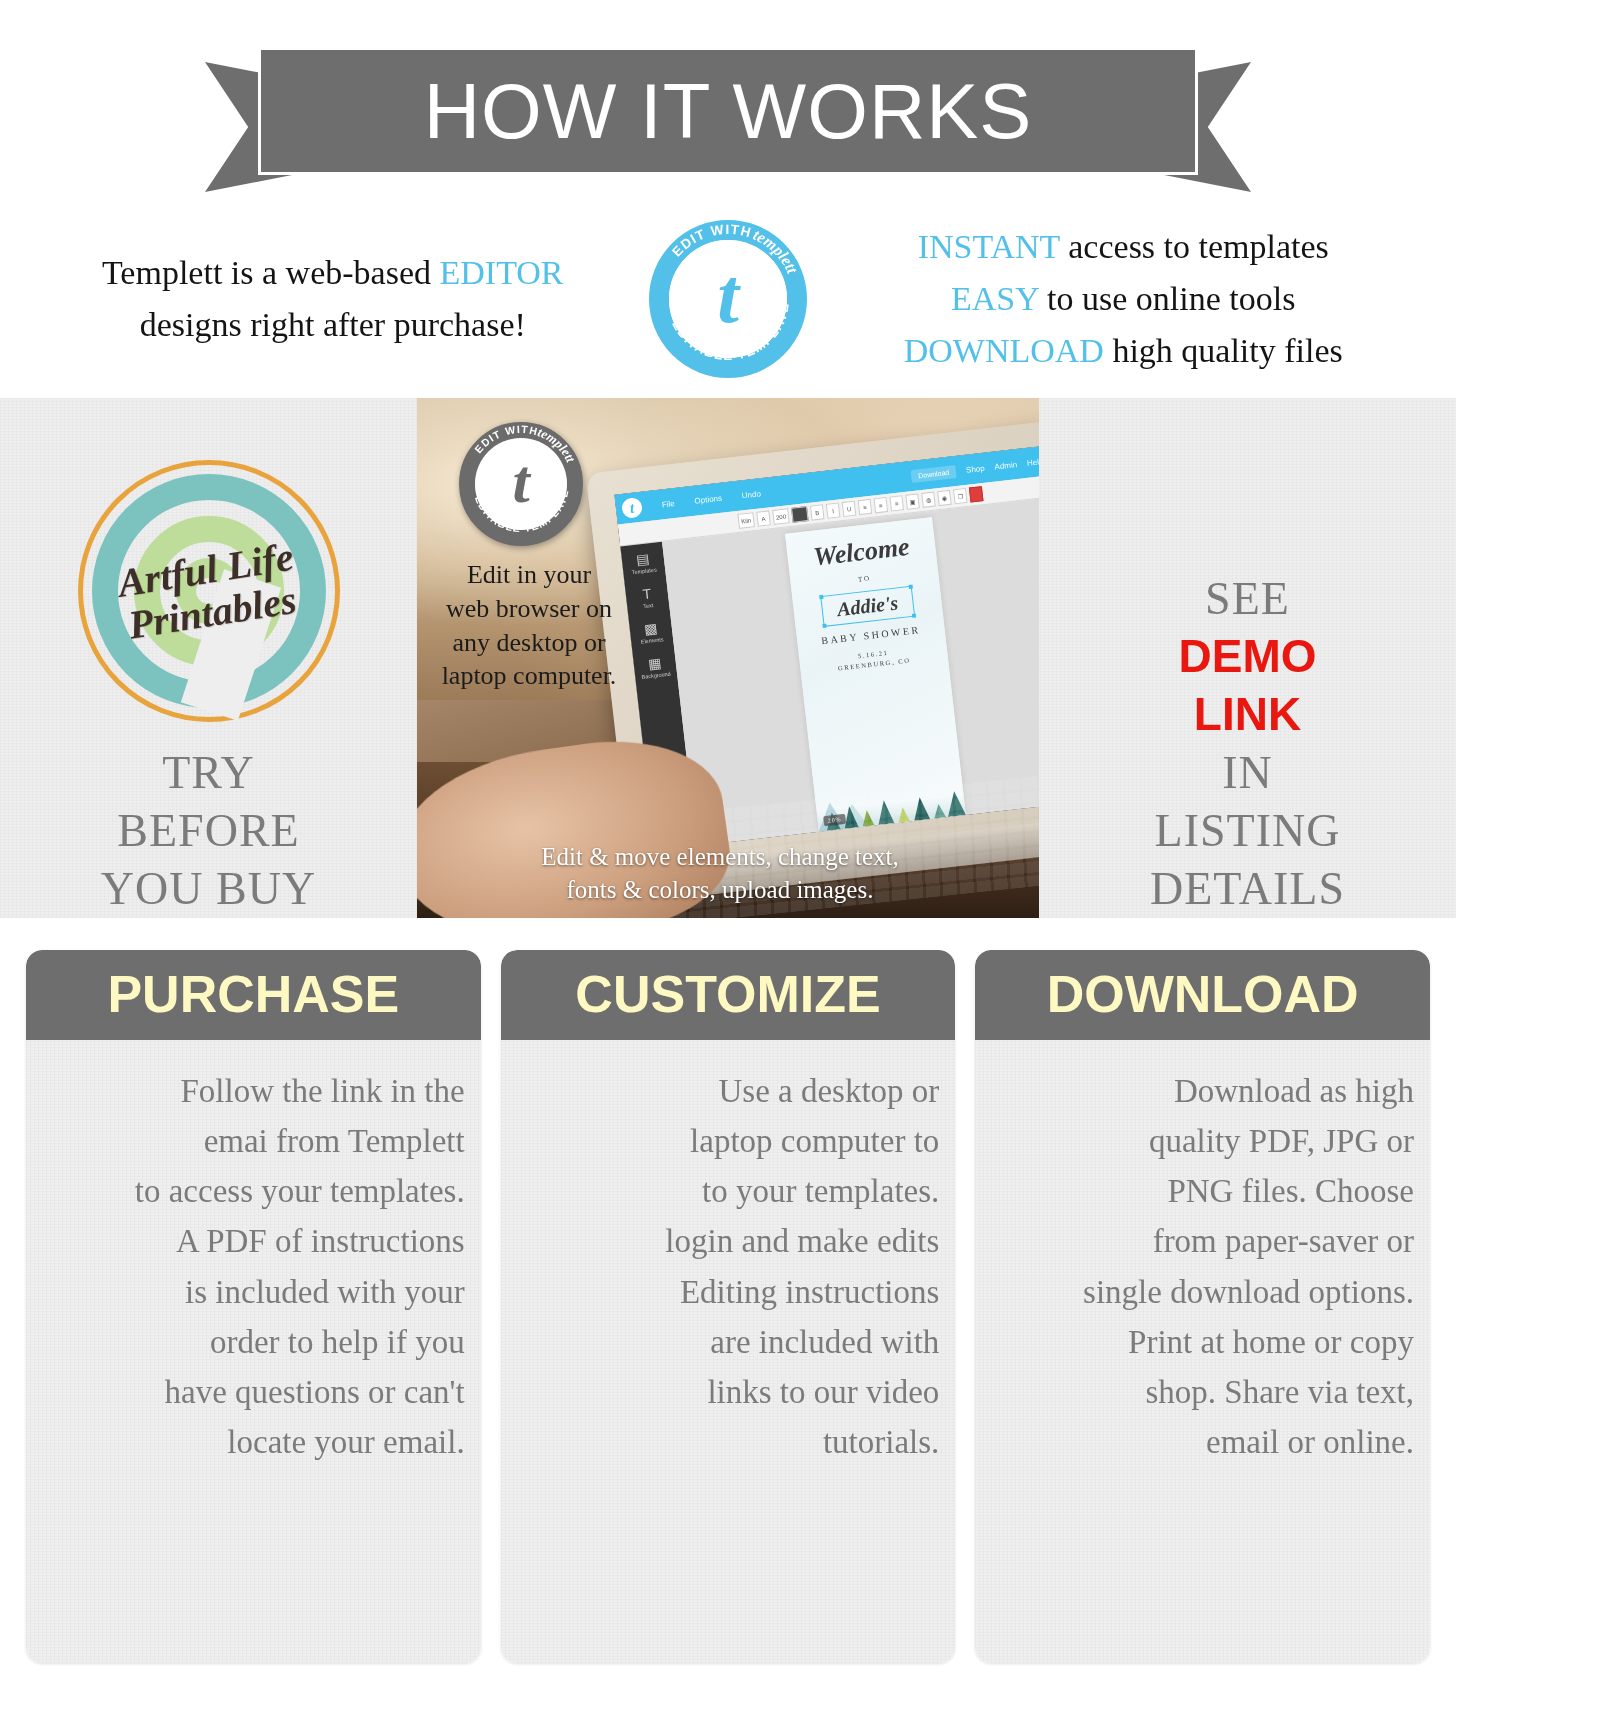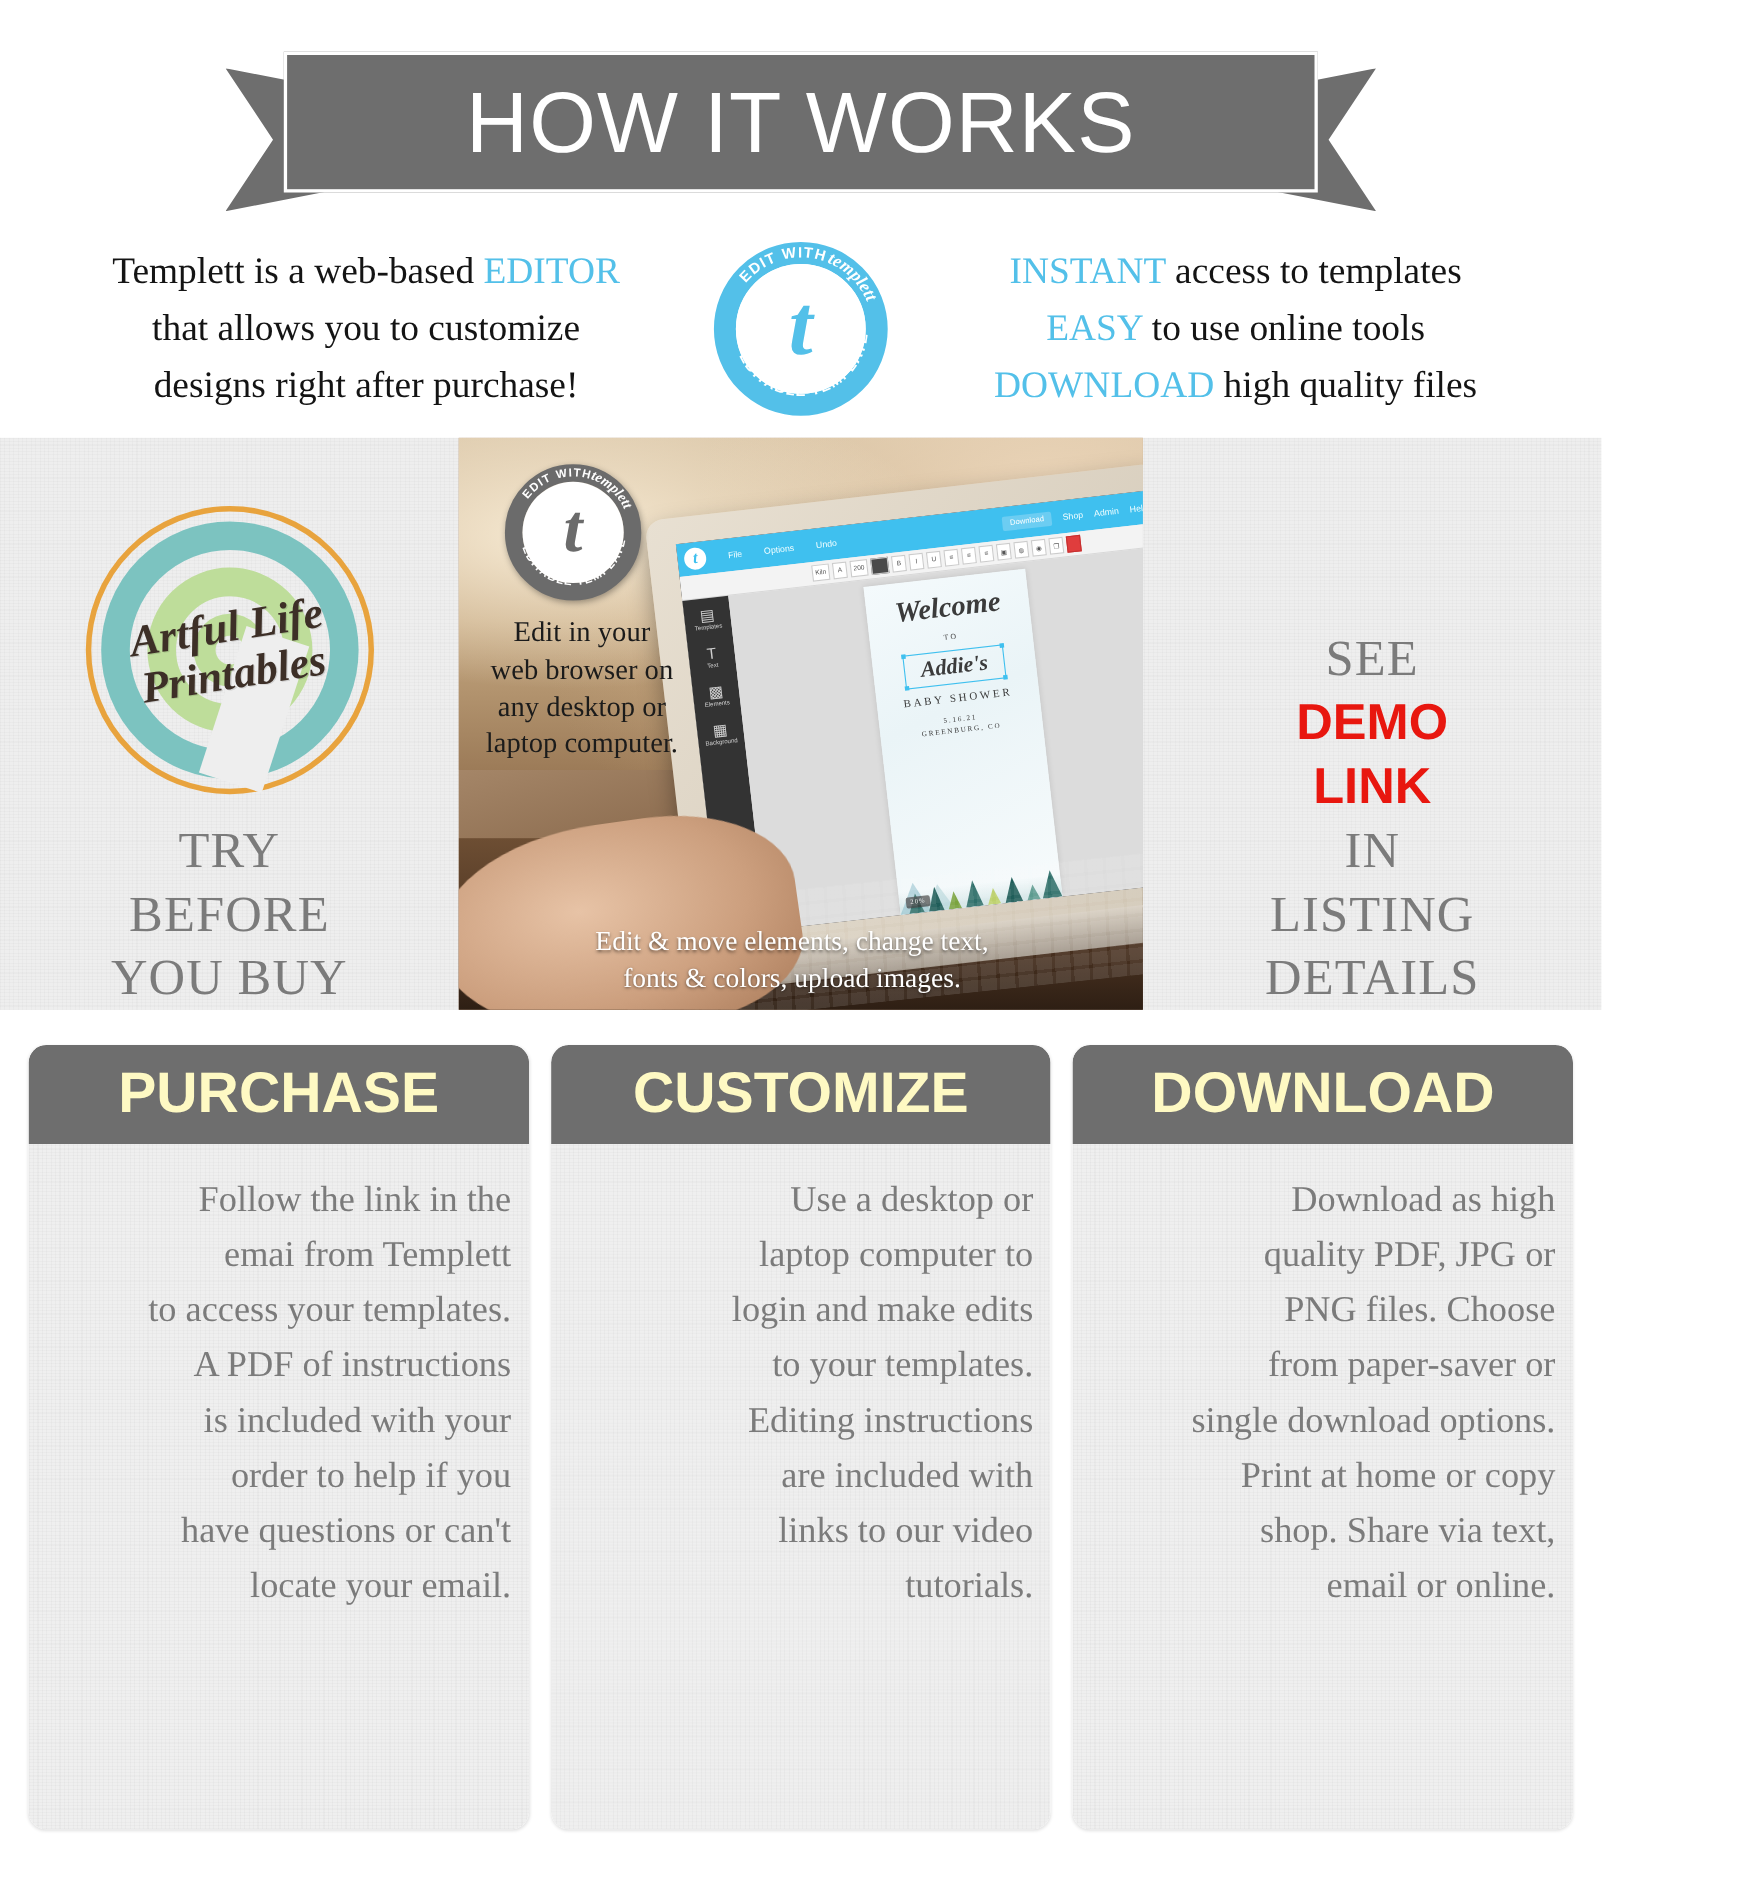--- a/index.html
+++ b/index.html
@@ -465,21 +465,20 @@
   <div class="ribbon-tail right"></div>
   <div class="ribbon-main">
     <div class="ribbon-title">HOW IT WORKS</div>
   </div>
 </div>
 
 <div class="intro">
 
   <div class="intro-col">
     <div><span>Templett is a web-based </span><span class="hl">EDITOR</span></div>
-    <div>that allows you to customize</div>
     <div>designs right after purchase!</div>
   </div>
 
   <div class="intro-badge-wrap">
     <div class="tbadge">
       <div class="ring"></div>
       <div class="inner">
         <span class="tletter">t</span>
       </div>
       <svg viewBox="0 0 158 158">
@@ -694,22 +693,22 @@
       <div>have questions or can't</div>
       <div>locate your email.</div>
     </div>
   </div>
 
   <div class="card">
     <div class="card-head">CUSTOMIZE</div>
     <div class="card-body">
       <div>Use a desktop or</div>
       <div>laptop computer to</div>
+      <div>to your templates.</div>
       <div>login and make edits</div>
-      <div>to your templates.</div>
       <div>Editing instructions</div>
       <div>are included with</div>
       <div>links to our video</div>
       <div>tutorials.</div>
     </div>
   </div>
 
   <div class="card">
     <div class="card-head">DOWNLOAD</div>
     <div class="card-body">

